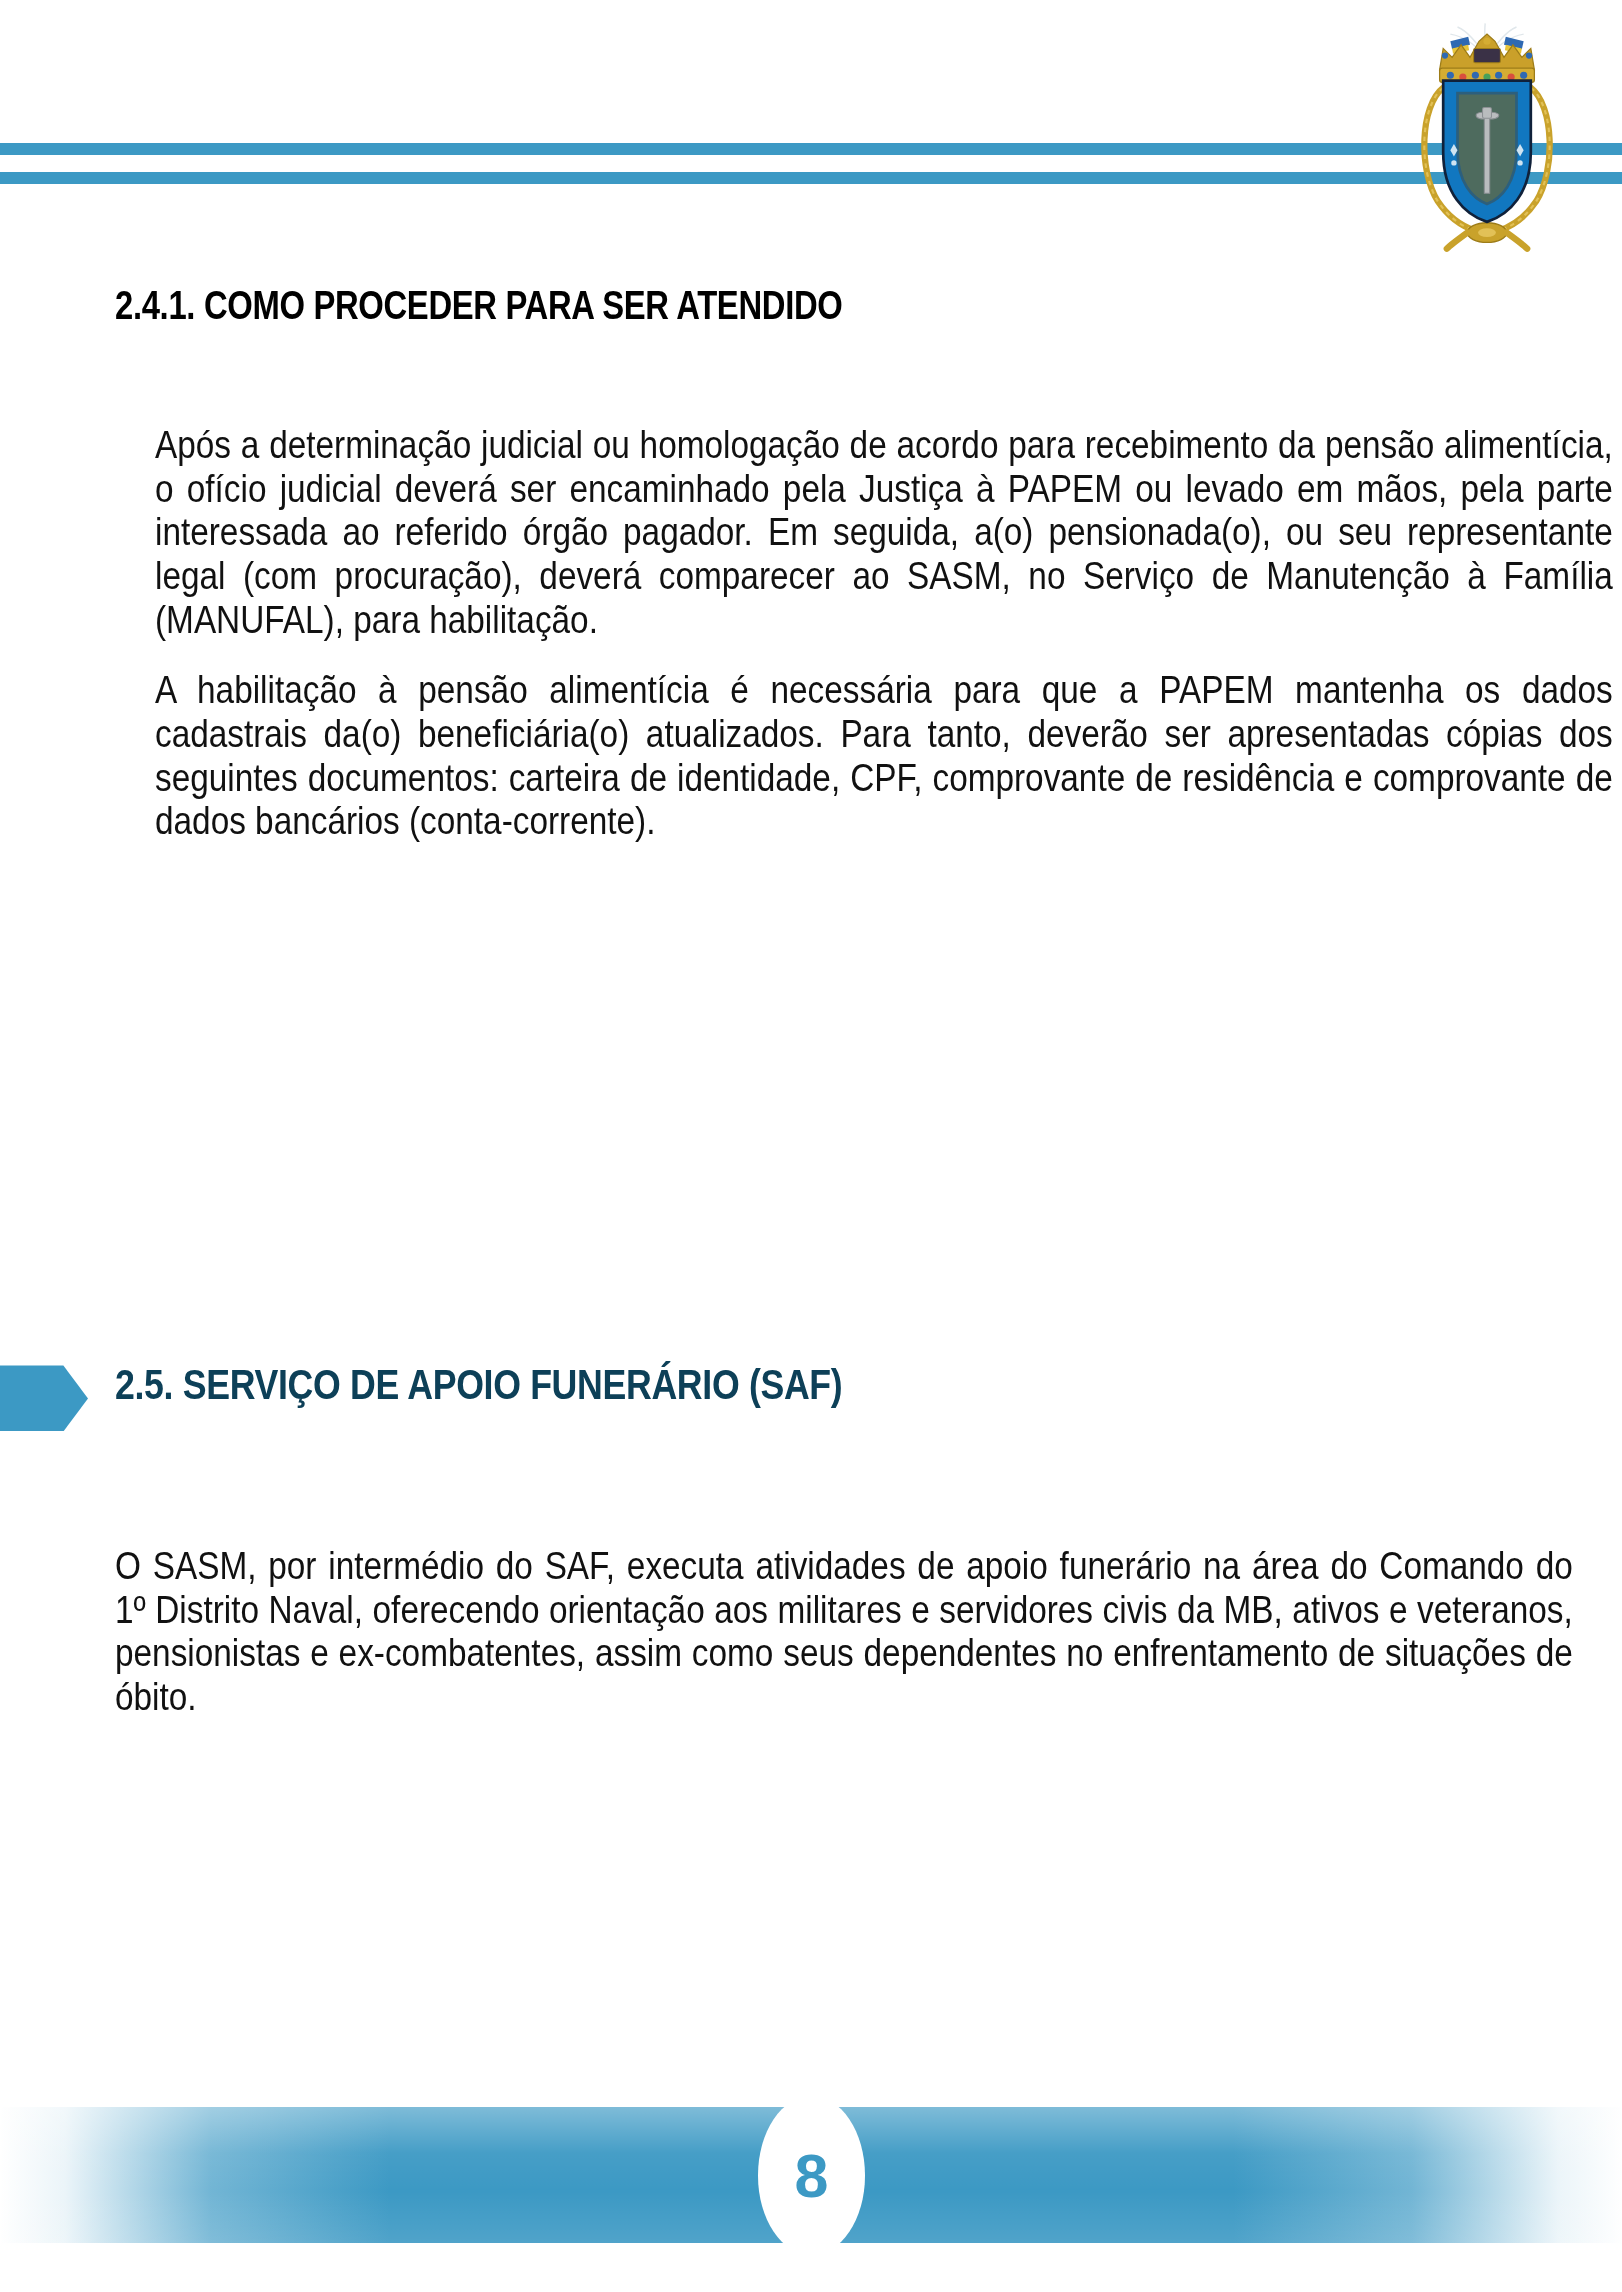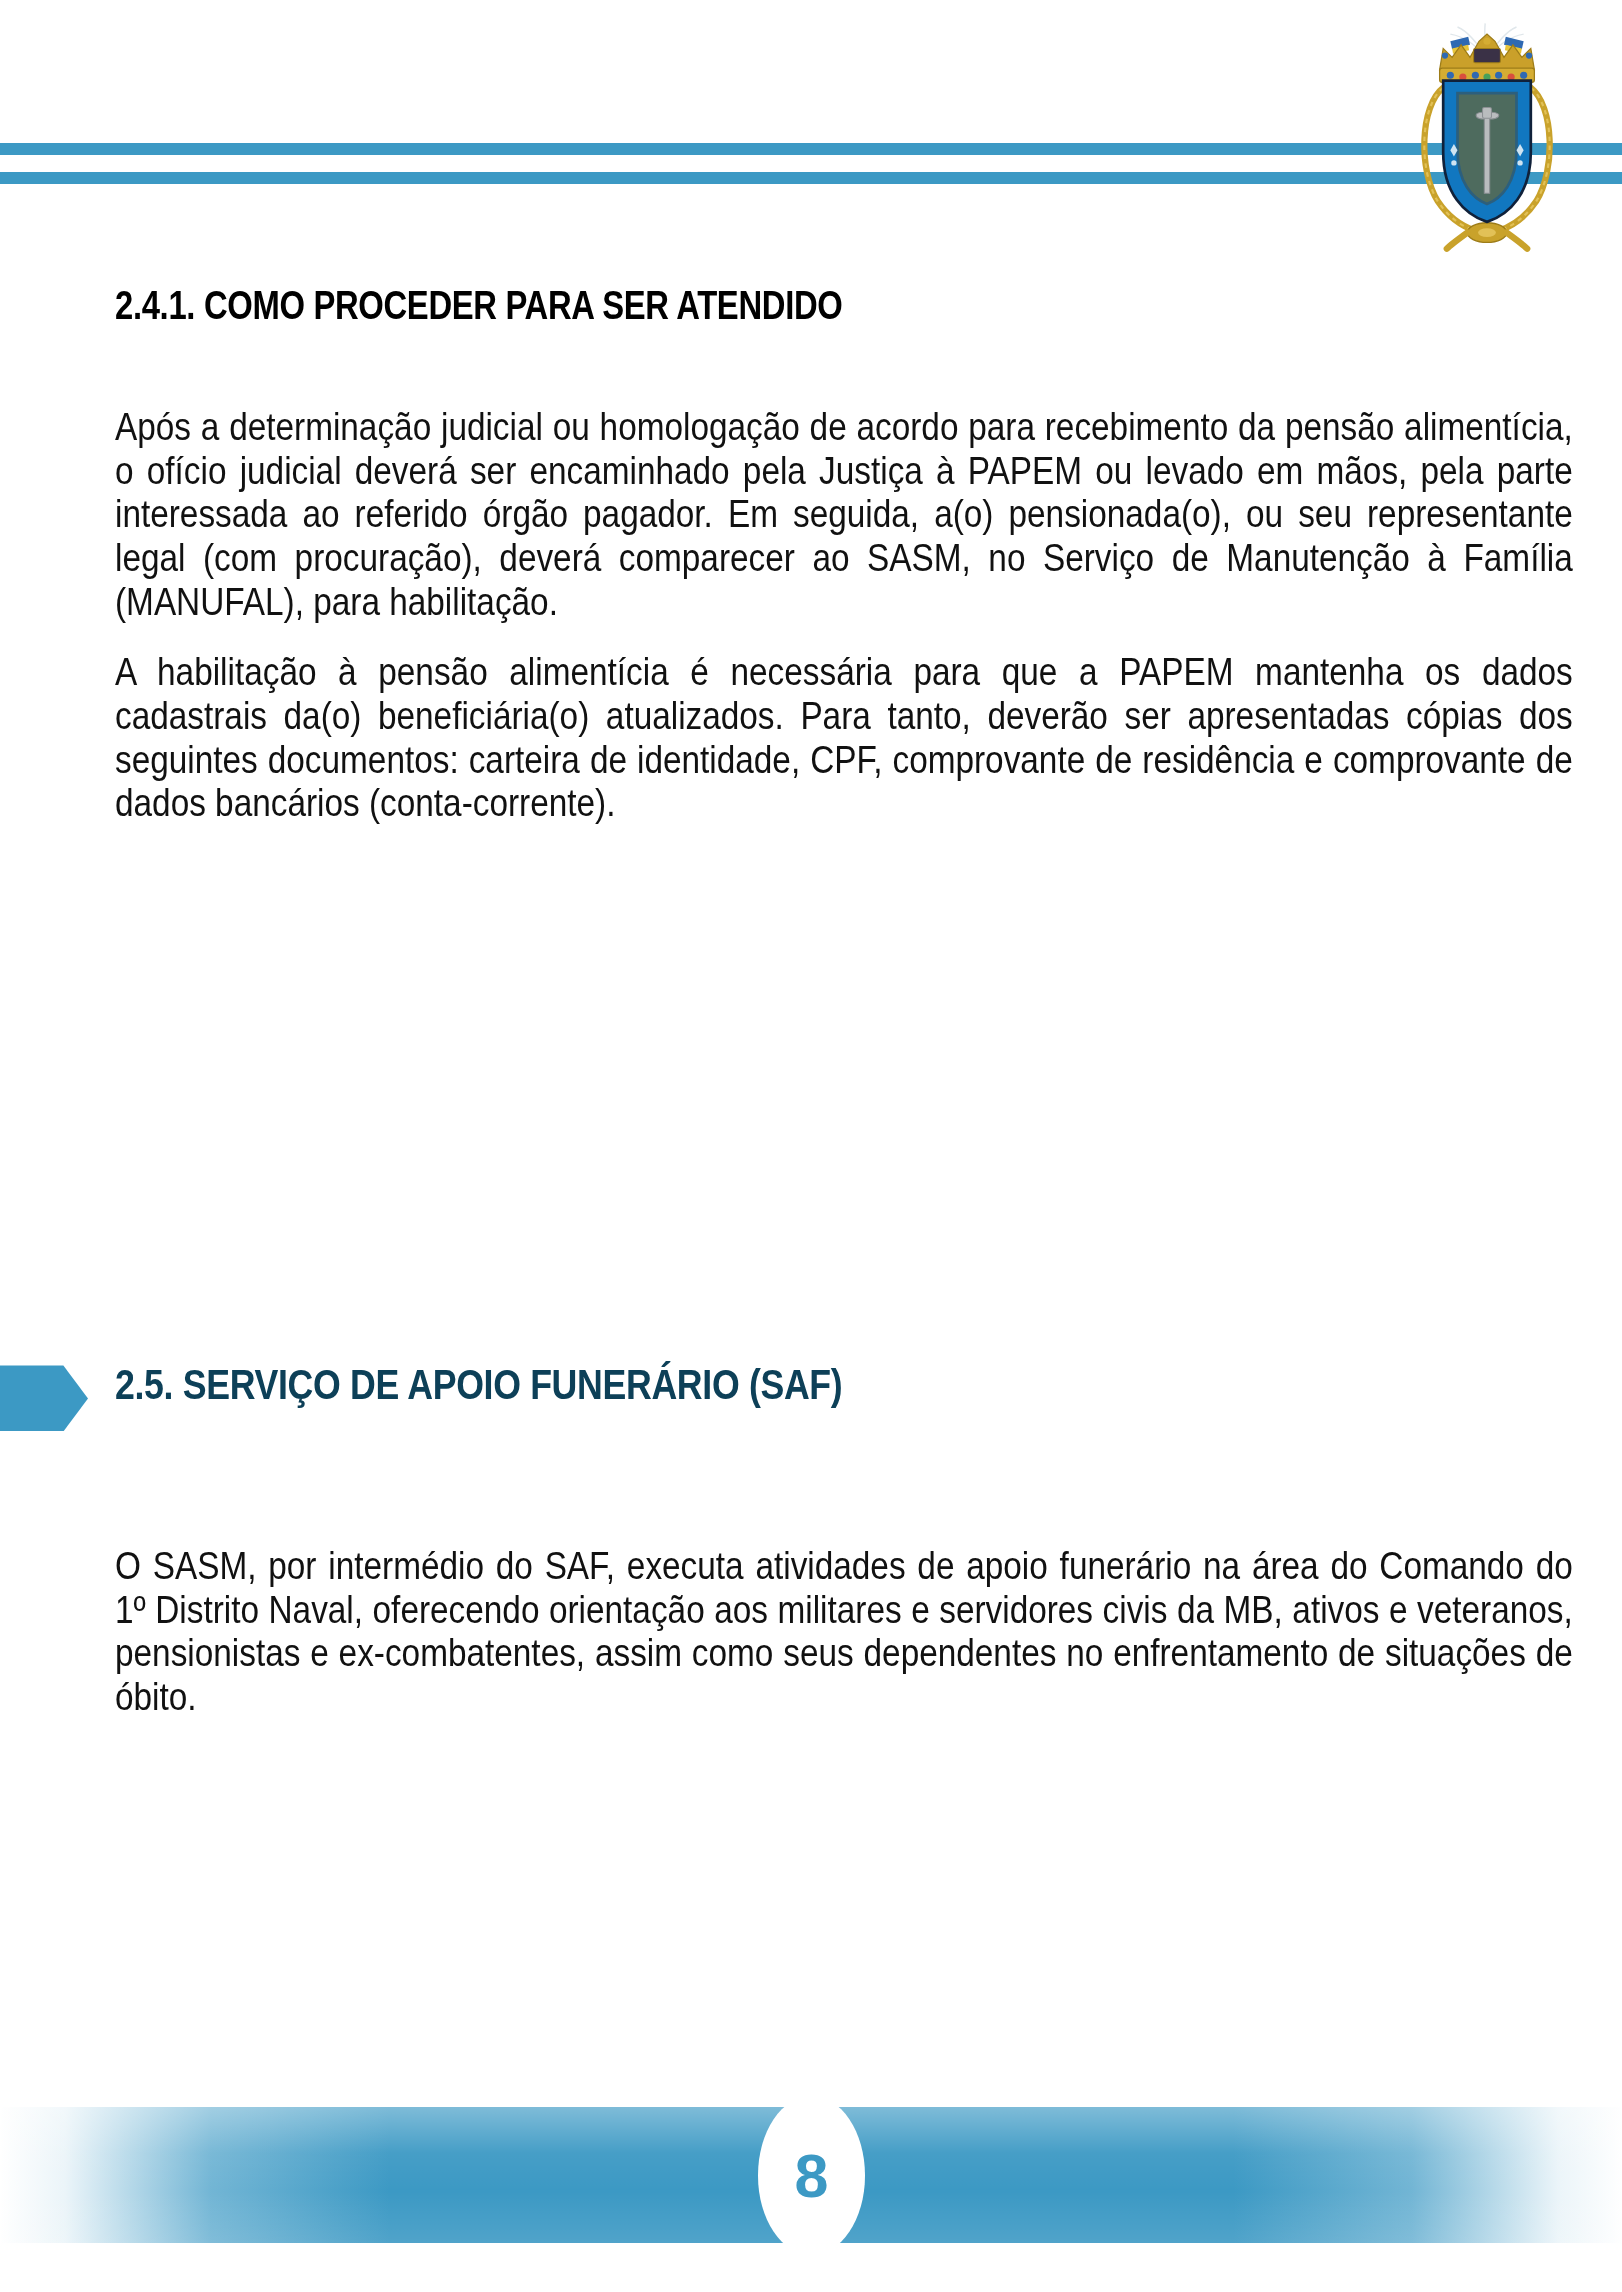--- a/index.html
+++ b/index.html
@@ -247,21 +247,21 @@
         <rect x="80" y="100" width="10" height="12" rx="2"></rect>
       </g>
     </svg>
   </div>
 </div>
 
 <div class="content">
 
   <div class="sub-heading">2.4.1. COMO PROCEDER PARA SER ATENDIDO</div>
 
-  <div class="body-block" style="top:405px;">
+  <div class="body-block" style="top:423px;margin-left:40px;">
     <p class="body-text">Após a determinação judicial ou homologação de acordo para recebimento da pensão alimentícia, o ofício judicial deverá ser encaminhado pela Justiça à PAPEM ou levado em mãos, pela parte interessada ao referido órgão pagador. Em seguida, a(o) pensionada(o), ou seu representante legal (com procuração), deverá comparecer ao SASM, no Serviço de Manutenção à Família (MANUFAL), para habilitação.</p>
     <p class="body-text">A habilitação à pensão alimentícia é necessária para que a PAPEM mantenha os dados cadastrais da(o) beneficiária(o) atualizados. Para tanto, deverão ser apresentadas cópias dos seguintes documentos: carteira de identidade, CPF, comprovante de residência e comprovante de dados bancários (conta-corrente).</p>
   </div>
 
   <div class="section-head">
     <div class="section-arrow"></div>
     <div class="section-title">2.5. SERVIÇO DE APOIO FUNERÁRIO (SAF)</div>
   </div>
 
   <div class="body-block" style="top:1508px;margin-top:36px;">

